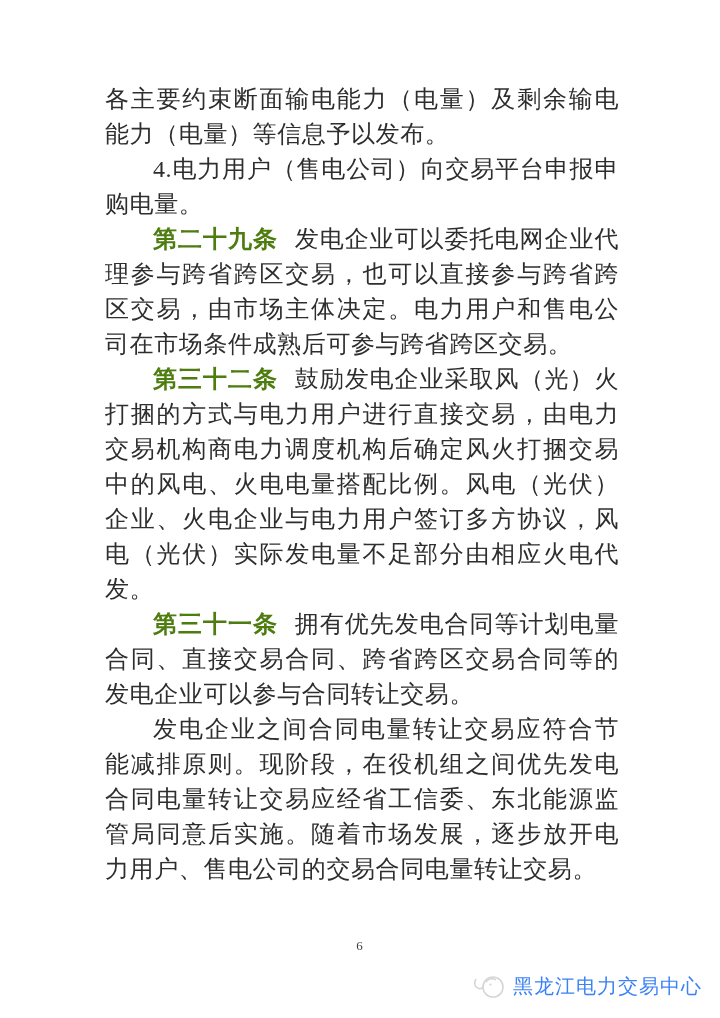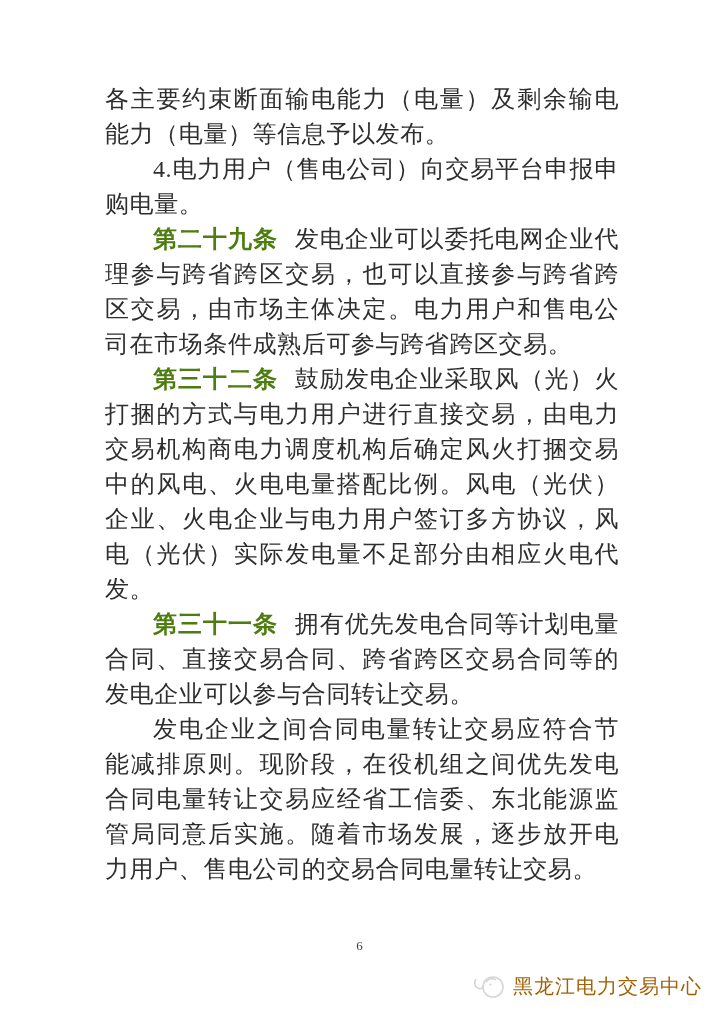--- a/index.html
+++ b/index.html
@@ -54,21 +54,21 @@
     color: #3c3c3c;
     font-family: "Liberation Serif", serif;
   }
   .watermark {
     position: absolute;
     top: 972px;
     right: 18px;
     display: flex;
     align-items: center;
     gap: 5px;
-    color: #a16207;
+    color: #3b82f6;
     font-size: 20px;
     letter-spacing: 1px;
     font-family: "Liberation Sans", sans-serif;
     user-select: none;
   }
   .watermark svg {
     display: block;
   }
 </style>
 </head>

